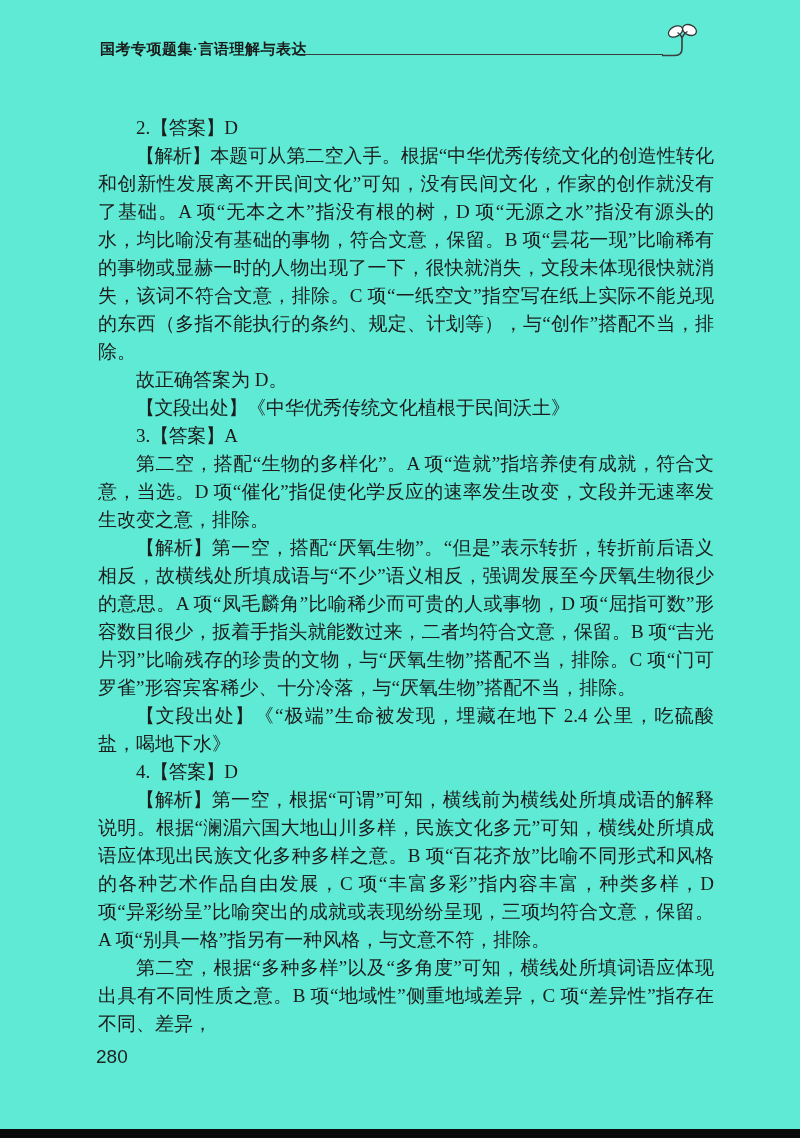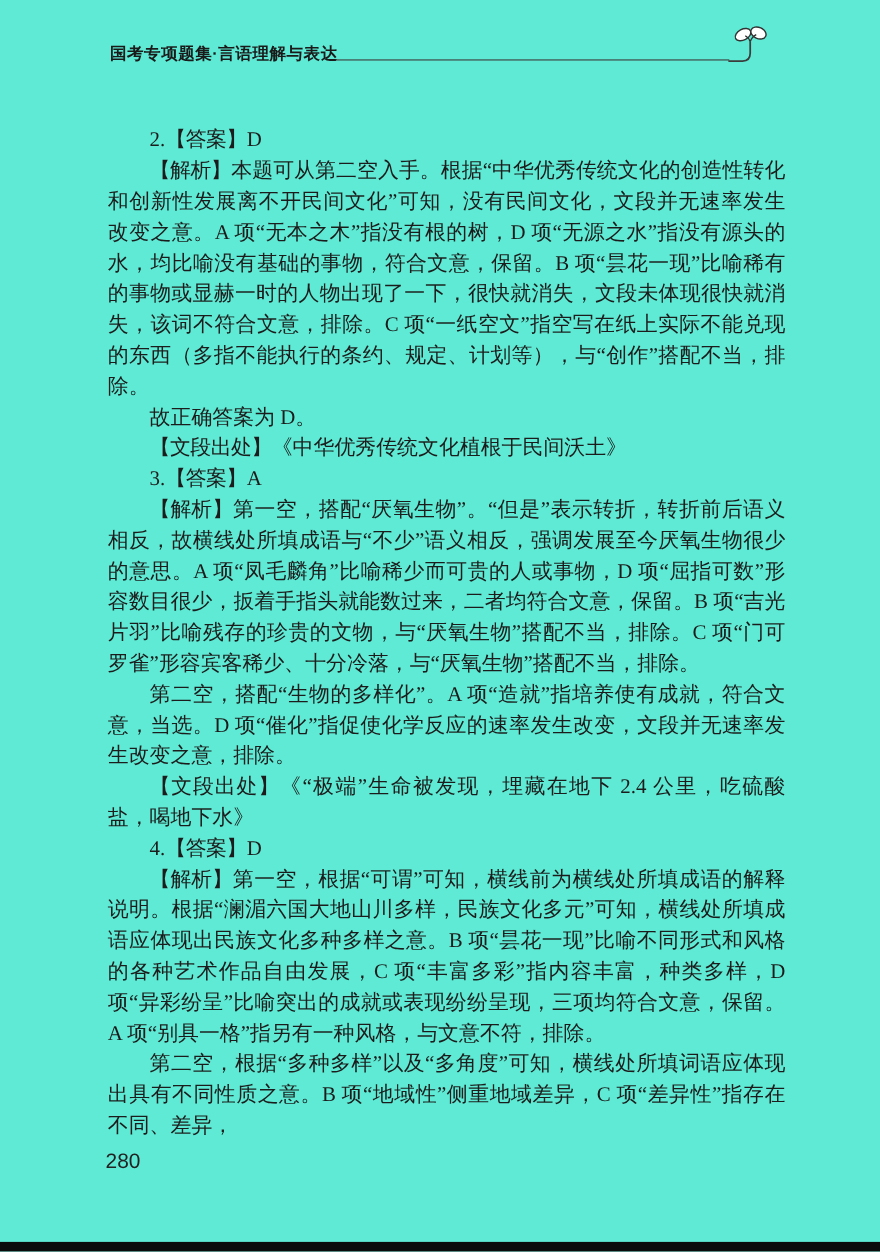--- a/index.html
+++ b/index.html
@@ -86,31 +86,31 @@
   <svg class="hdr-sprout" viewBox="0 0 46 40" xmlns="http://www.w3.org/2000/svg">
     <path d="M0 34.5 H13 Q20 34.5 20 27.5 V17" fill="none" stroke="#3c3c3c" stroke-width="1.6"></path>
     <ellipse cx="13.5" cy="10.5" rx="7.6" ry="4.9" transform="rotate(-28 13.5 10.5)" fill="#fff" stroke="#333" stroke-width="1.3"></ellipse>
     <ellipse cx="27.5" cy="9" rx="7.2" ry="5.1" transform="rotate(24 27.5 9)" fill="#fff" stroke="#333" stroke-width="1.3"></ellipse>
     <path d="M20 17 Q19 13.5 15.5 11.5 M20 17 Q21.5 12.5 25.5 10.5" fill="none" stroke="#333" stroke-width="1.2"></path>
   </svg>
 
   <div class="content">
 
     <p class="para"><span>2.</span><span class="lbl">【答案】</span><span>D</span></p>
-    <p class="para"><span class="lbl">【解析】</span><span>本题可从第二空入手。根据“中华优秀传统文化的创造性转化和创新性发展离不开民间文化”可知，没有民间文化，文段并无速率发生改变之意。A 项“无本之木”指没有根的树，D 项“无源之水”指没有源头的水，均比喻没有基础的事物，符合文意，保留。B 项“昙花一现”比喻稀有的事物或显赫一时的人物出现了一下，很快就消失，文段未体现很快就消失，该词不符合文意，排除。C 项“一纸空文”指空写在纸上实际不能兑现的东西（多指不能执行的条约、规定、计划等），与“创作”搭配不当，排除。</span></p>
+    <p class="para"><span class="lbl">【解析】</span><span>本题可从第二空入手。根据“中华优秀传统文化的创造性转化和创新性发展离不开民间文化”可知，没有民间文化，作家的创作就没有了基础。A 项“无本之木”指没有根的树，D 项“无源之水”指没有源头的水，均比喻没有基础的事物，符合文意，保留。B 项“昙花一现”比喻稀有的事物或显赫一时的人物出现了一下，很快就消失，文段未体现很快就消失，该词不符合文意，排除。C 项“一纸空文”指空写在纸上实际不能兑现的东西（多指不能执行的条约、规定、计划等），与“创作”搭配不当，排除。</span></p>
     <p class="para"><span>故正确答案为 D。</span></p>
     <p class="para"><span class="lbl">【文段出处】</span><span>《中华优秀传统文化植根于民间沃土》</span></p>
 
     <p class="para"><span>3.</span><span class="lbl">【答案】</span><span>A</span></p>
+    <p class="para"><span>第二空，搭配“生物的多样化”。A 项“造就”指培养使有成就，符合文意，当选。D 项“催化”指促使化学反应的速率发生改变，文段并无速率发生改变之意，排除。</span></p>
     <p class="para"><span class="lbl">【解析】</span><span>第一空，搭配“厌氧生物”。“但是”表示转折，转折前后语义相反，故横线处所填成语与“不少”语义相反，强调发展至今厌氧生物很少的意思。A 项“凤毛麟角”比喻稀少而可贵的人或事物，D 项“屈指可数”形容数目很少，扳着手指头就能数过来，二者均符合文意，保留。B 项“吉光片羽”比喻残存的珍贵的文物，与“厌氧生物”搭配不当，排除。C 项“门可罗雀”形容宾客稀少、十分冷落，与“厌氧生物”搭配不当，排除。</span></p>
-    <p class="para"><span>第二空，搭配“生物的多样化”。A 项“造就”指培养使有成就，符合文意，当选。D 项“催化”指促使化学反应的速率发生改变，文段并无速率发生改变之意，排除。</span></p>
     <p class="para"><span class="lbl">【文段出处】</span><span>《“极端”生命被发现，埋藏在地下 2.4 公里，吃硫酸盐，喝地下水》</span></p>
 
     <p class="para"><span>4.</span><span class="lbl">【答案】</span><span>D</span></p>
-    <p class="para"><span class="lbl">【解析】</span><span>第一空，根据“可谓”可知，横线前为横线处所填成语的解释说明。根据“澜湄六国大地山川多样，民族文化多元”可知，横线处所填成语应体现出民族文化多种多样之意。B 项“昙花一现”比喻不同形式和风格的各种艺术作品自由发展，C 项“丰富多彩”指内容丰富，种类多样，D 项“异彩纷呈”比喻突出的成就或表现纷纷呈现，三项均符合文意，保留。A 项“别具一格”指另有一种风格，与文意不符，排除。</span></p>
+    <p class="para"><span class="lbl">【解析】</span><span>第一空，根据“可谓”可知，横线前为横线处所填成语的解释说明。根据“澜湄六国大地山川多样，民族文化多元”可知，横线处所填成语应体现出民族文化多种多样之意。B 项“百花齐放”比喻不同形式和风格的各种艺术作品自由发展，C 项“丰富多彩”指内容丰富，种类多样，D 项“异彩纷呈”比喻突出的成就或表现纷纷呈现，三项均符合文意，保留。A 项“别具一格”指另有一种风格，与文意不符，排除。</span></p>
     <p class="para"><span>第二空，根据“多种多样”以及“多角度”可知，横线处所填词语应体现出具有不同性质之意。B 项“地域性”侧重地域差异，C 项“差异性”指存在不同、差异，</span></p>
 
   </div>
 
   <div class="page-number">280</div>
   <div class="scan-bar"></div>
 
 </div>
 
 </body></html>

